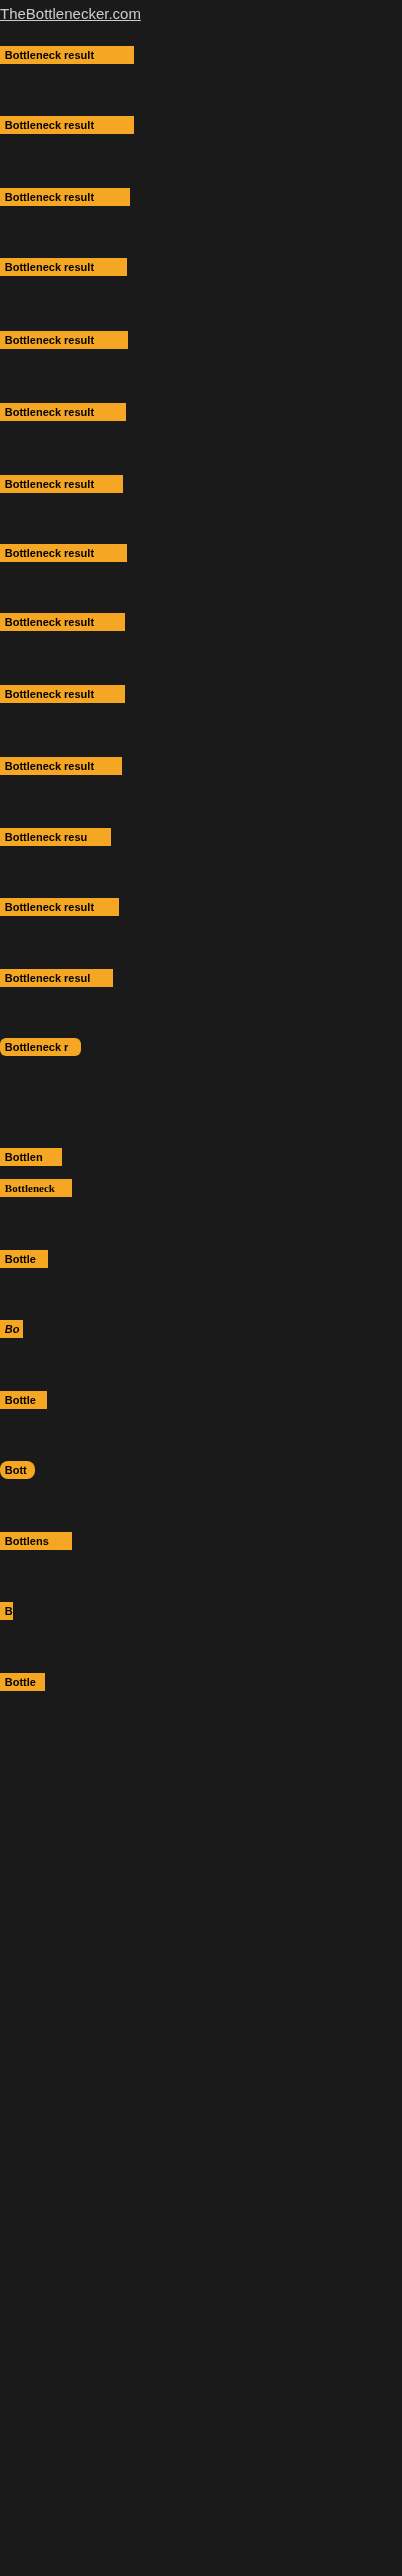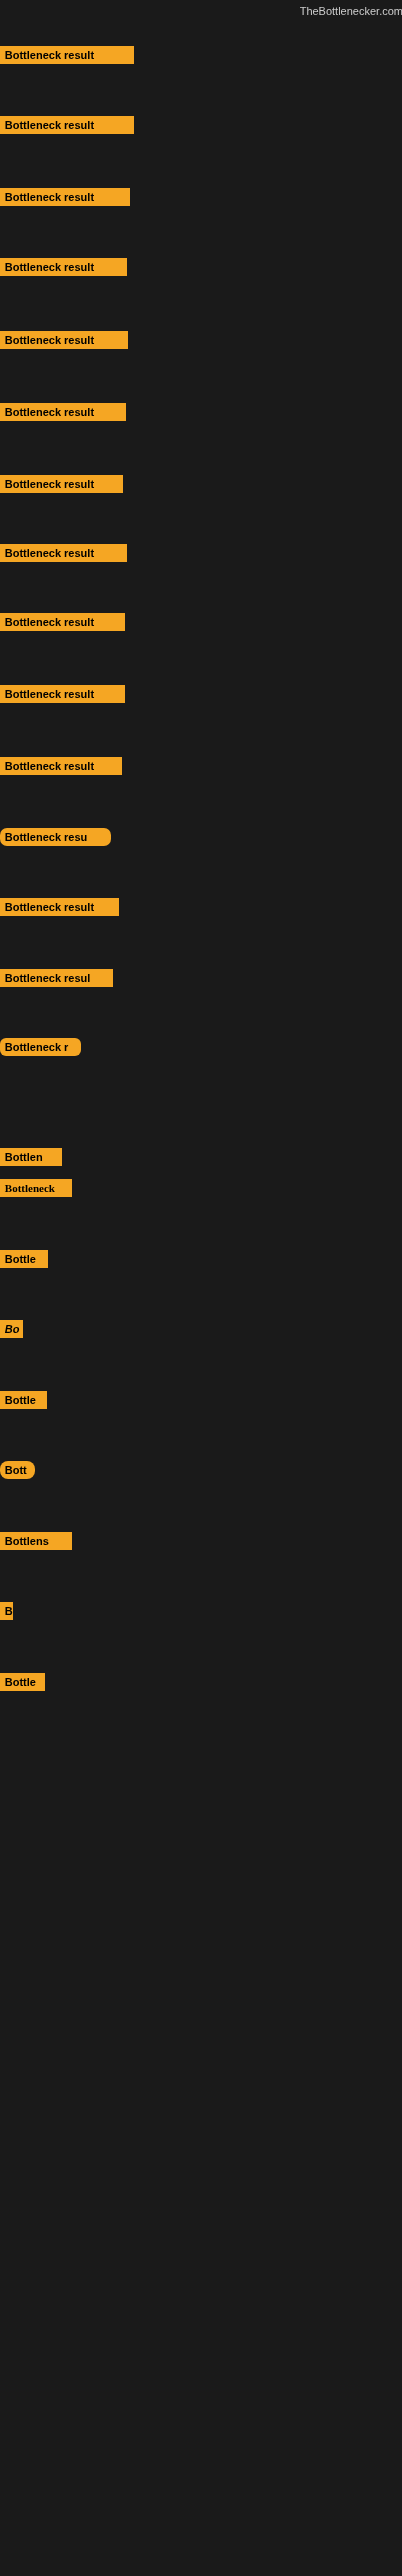--- a/index.html
+++ b/index.html
@@ -8,25 +8,26 @@
       box-sizing: border-box;
     }
     body {
       width: 403px;
       min-height: 2576px;
       background-color: #1a1a1a;
       font-family: Arial, sans-serif;
       position: relative;
     }
     .site-title {
-      text-align: right;
+      text-align: left;
       color: #cccccc;
-      font-size: 11px;
+      font-size: 15px;
       padding: 4.8px 0 3.2px 0;
       font-weight: normal;
+      text-decoration: underline;
     }
     .bottleneck-item {
       position: absolute;
       left: 0;
       background-color: #f5a623;
       color: #000;
       font-size: 11px;
       font-weight: bold;
       padding: 3.2px 4.8px;
       white-space: nowrap;
@@ -43,21 +44,21 @@
     <div class="bottleneck-item" style="top: 116px; width: 134px;">Bottleneck result</div>
     <div class="bottleneck-item" style="top: 188px; width: 130px;">Bottleneck result</div>
     <div class="bottleneck-item" style="top: 258px; width: 127px;">Bottleneck result</div>
     <div class="bottleneck-item" style="top: 331px; width: 128px;">Bottleneck result</div>
     <div class="bottleneck-item" style="top: 403px; width: 126px;">Bottleneck result</div>
     <div class="bottleneck-item" style="top: 475px; width: 123px;">Bottleneck result</div>
     <div class="bottleneck-item" style="top: 544px; width: 127px;">Bottleneck result</div>
     <div class="bottleneck-item" style="top: 613px; width: 125px;">Bottleneck result</div>
     <div class="bottleneck-item" style="top: 685px; width: 125px;">Bottleneck result</div>
     <div class="bottleneck-item" style="top: 757px; width: 122px;">Bottleneck result</div>
-    <div class="bottleneck-item" style="top: 828px; width: 111px; border-radius: 7px;">Bottleneck resu</div>
+    <div class="bottleneck-item" style="top: 828px; width: 111px;">Bottleneck resu</div>
     <div class="bottleneck-item" style="top: 898px; width: 119px;">Bottleneck result</div>
     <div class="bottleneck-item" style="top: 969px; width: 113px;">Bottleneck resul</div>
     <div class="bottleneck-item" style="top: 1038px; width: 81px; border-radius: 6px;">Bottleneck r</div>
     <div class="bottleneck-item" style="top: 1109px; width: 62px; margin-top: 39px;">Bottlen</div>
     <div class="bottleneck-item" style="top: 1179px; width: 72px; font-family: Liberation Serif, serif;">Bottleneck</div>
     <div class="bottleneck-item" style="top: 1250px; width: 48px;">Bottle</div>
     <div class="bottleneck-item" style="top: 1320px; width: 22.5px; font-style: italic;">Bo</div>
     <div class="bottleneck-item" style="top: 1391px; width: 47px;">Bottle</div>
     <div class="bottleneck-item" style="top: 1461px; width: 35px; border-radius: 8px;">Bott</div>
     <div class="bottleneck-item" style="top: 1532px; width: 72px;">Bottlens</div>

